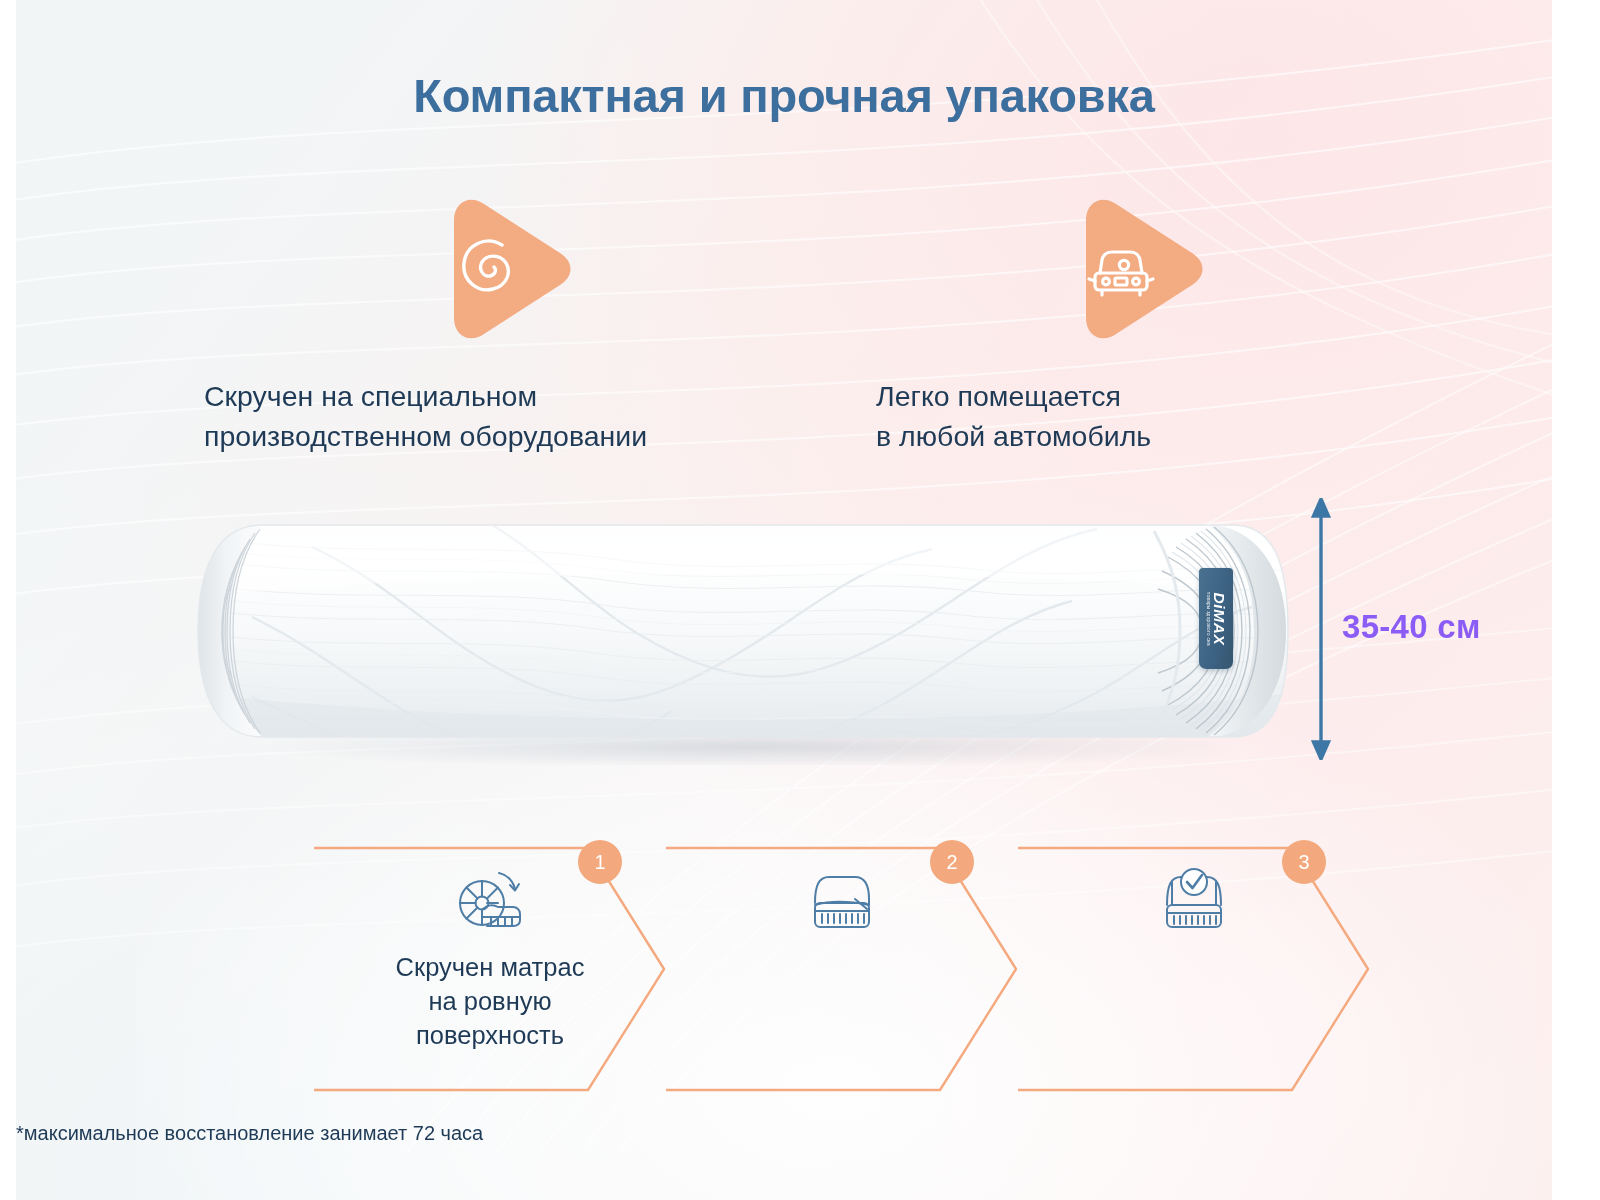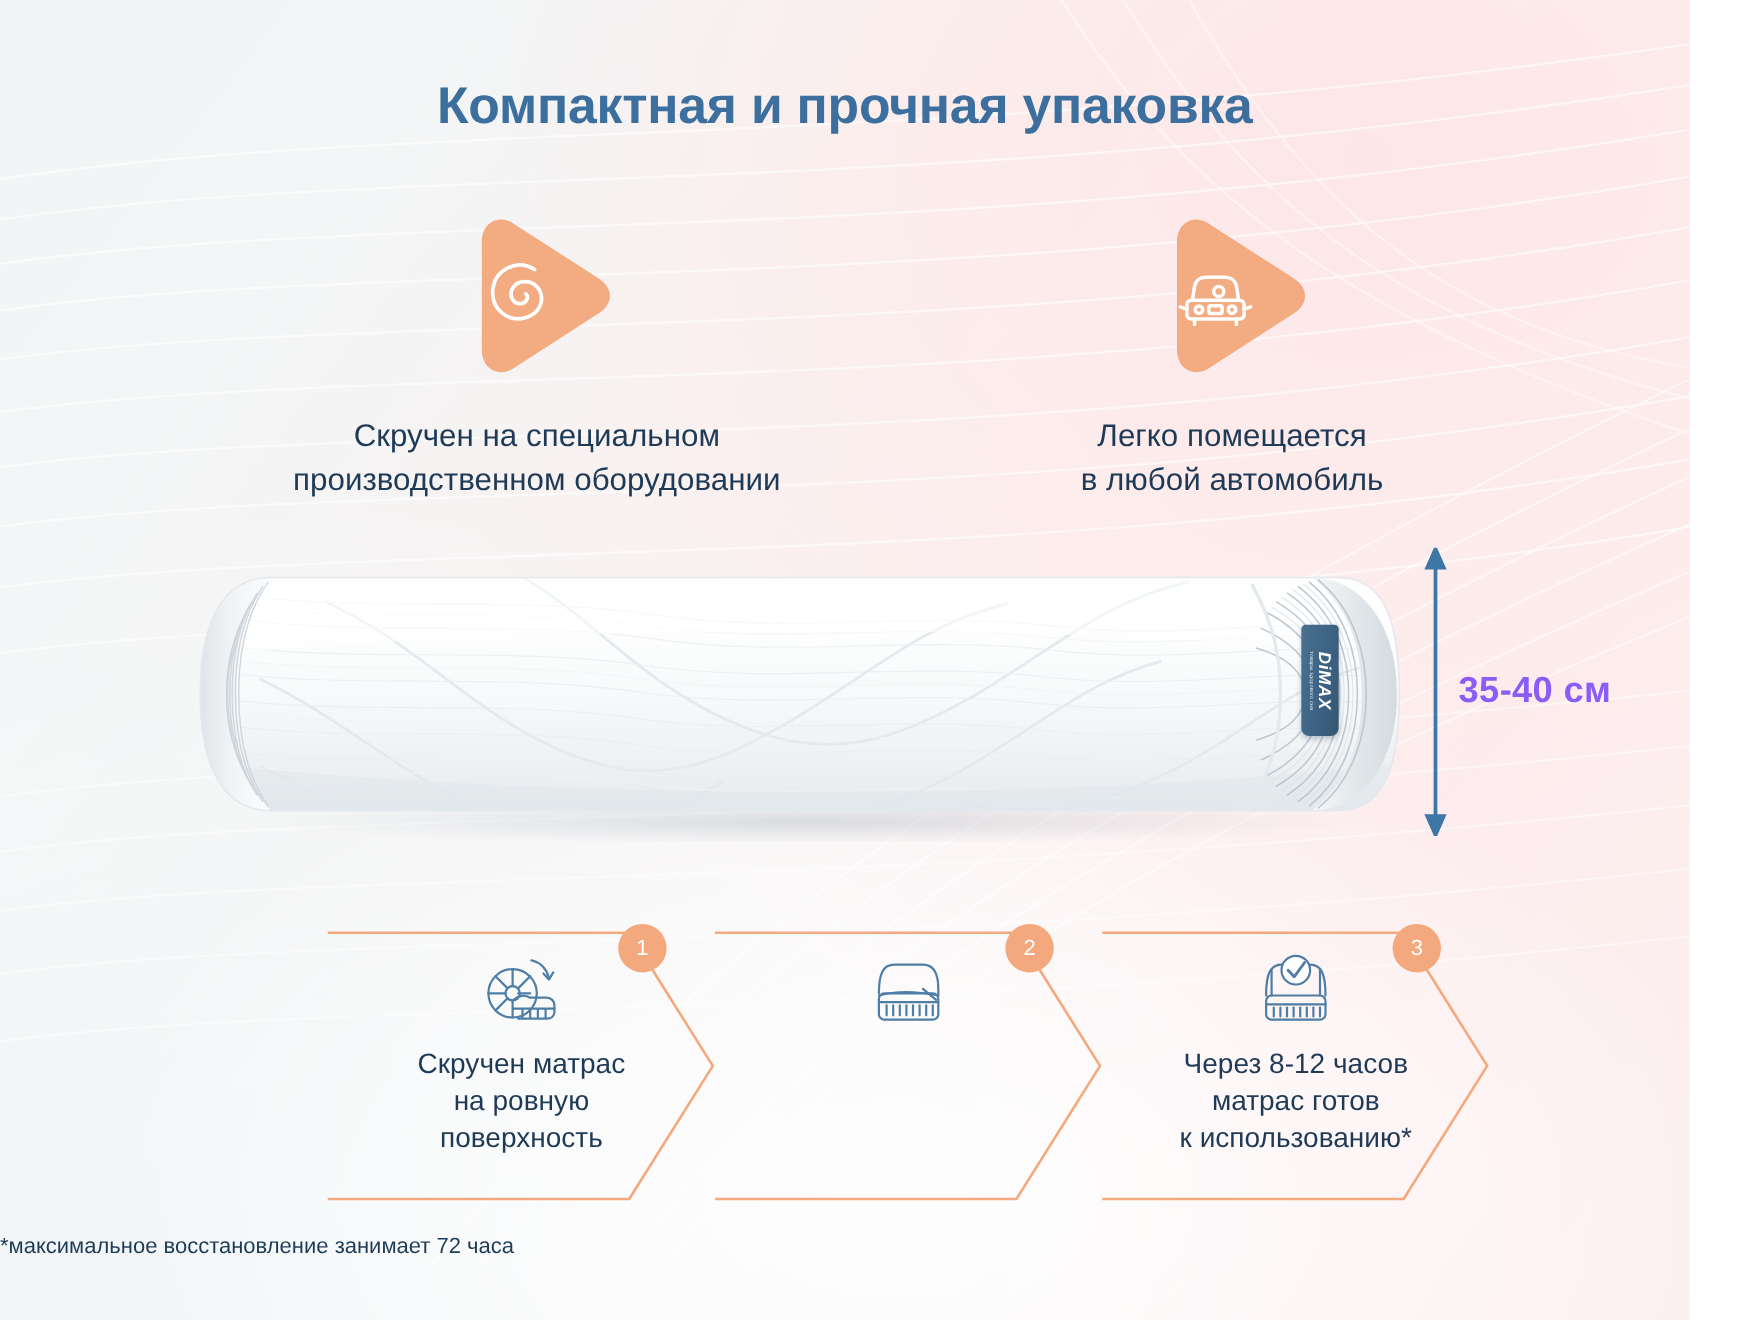--- a/index.html
+++ b/index.html
@@ -9,20 +9,21 @@
     width:1600px; height:1200px;
     overflow:hidden;
     font-family:"Liberation Sans", sans-serif;
   }
 
   #stage {
     position:relative;
     width:1536px; height:1200px;
     background:#f4f7f8;
     overflow:hidden;
+    margin-left:16px;
   }
 
   
   .bg-base {
     position:absolute; inset:0;
     background:
       linear-gradient(128deg,
         #f1f5f6 0%,
         #f3f5f6 18%,
         #f8f2f1 36%,
@@ -57,21 +58,20 @@
     text-align:center;
     font-size:47px;
     font-weight:bold;
     letter-spacing:-0.2px;
     color:#3c6f9e;
   }
 
   
   .feature {
     position:absolute;
-    text-align:center;
   }
   .feature-a { left:188px; top:196px; width:600px; }
   .feature-b { left:860px; top:196px; width:520px; }
 
   .badge-tri {
     position:relative;
     width:144px; height:146px;
     margin:0 auto 34px auto;
   }
   .badge-tri svg { display:block; width:100%; height:100%; }
@@ -500,22 +500,19 @@
             <path d="M35 51 L35 59"></path>
             <path d="M41 51 L41 59"></path>
             <path d="M47 51 L47 59"></path>
             <path d="M53 51 L53 59"></path>
             <path d="M59 51 L59 59"></path>
           </g>
           <circle cx="37" cy="17" r="13" fill="#ffffff" stroke="#4e7da6" stroke-width="2"></circle>
           <path d="M30 17 L35.5 23 L45 10" fill="none" stroke="#4e7da6" stroke-width="2.6" stroke-linecap="round" stroke-linejoin="round"></path>
         </svg>
       </div>
-      <div class="step-text">Через 8-12 часов
-матрас готов
-к использованию*</div>
     </div>
 
   </div>
 
   <div class="footnote">*максимальное восстановление занимает 72 часа</div>
 
 </div>
 
 </body></html>

